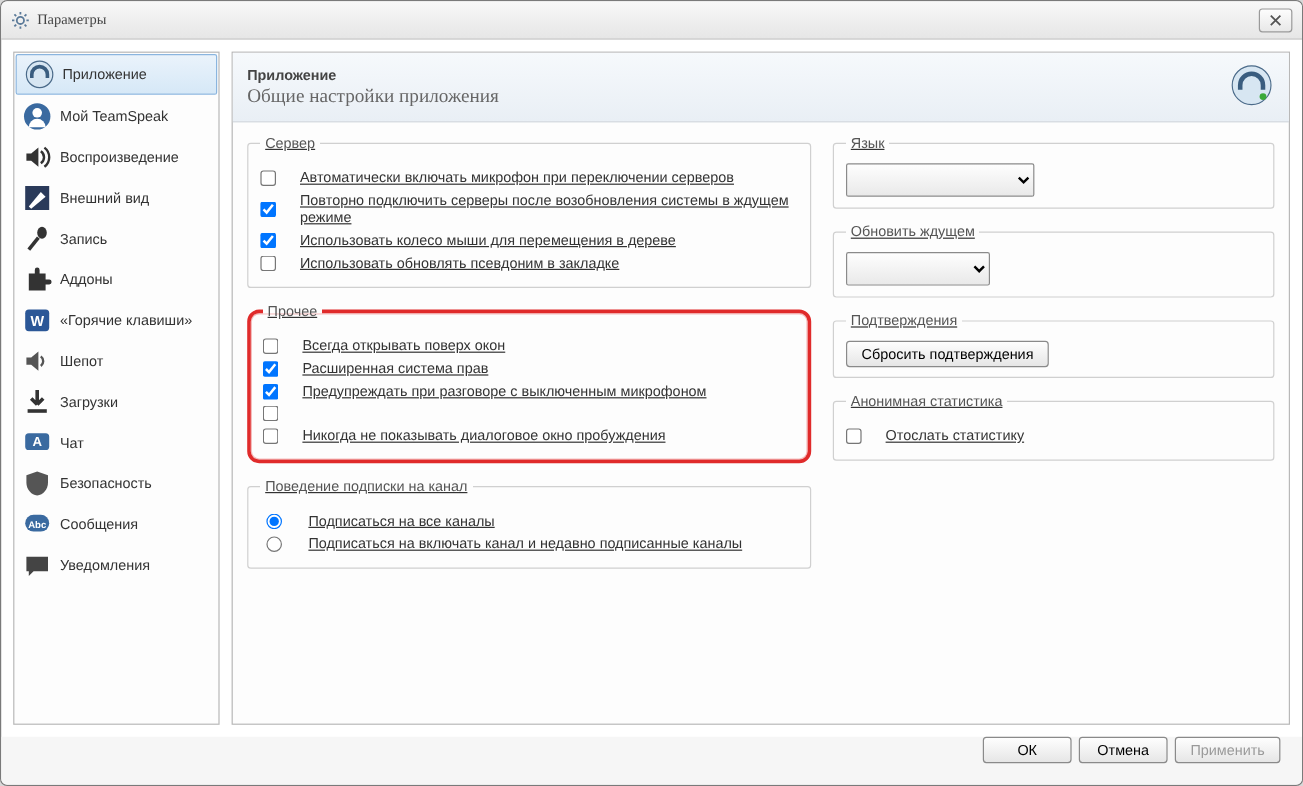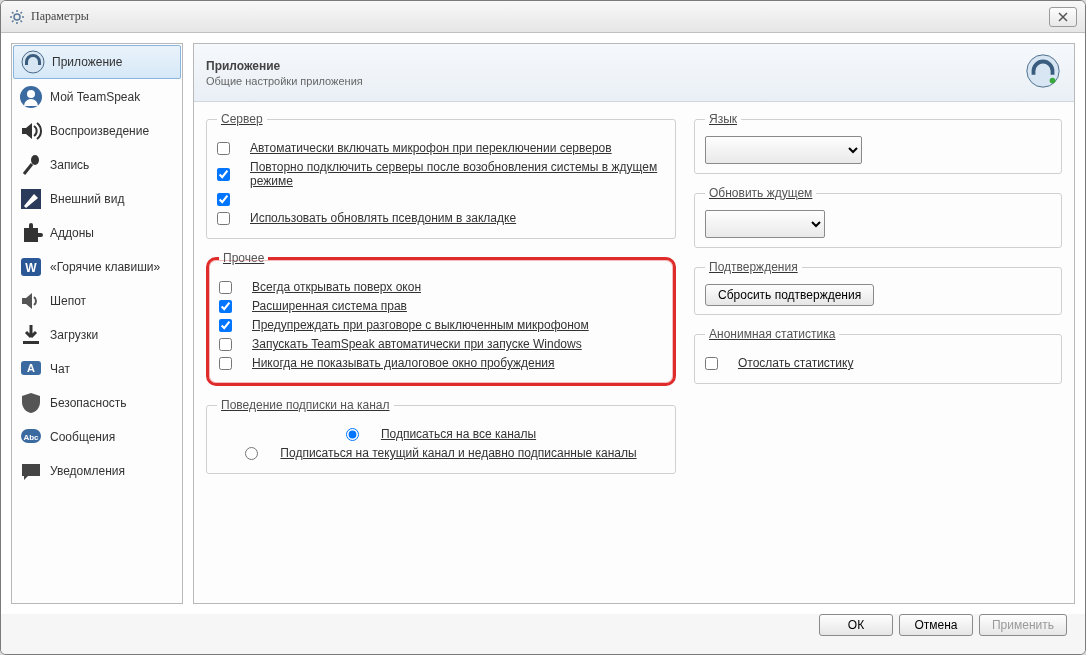--- a/index.html
+++ b/index.html
@@ -12,30 +12,30 @@
 .content { display: flex; height: calc(100% - 72px); padding: 10px; gap: 10px; }
 .sidebar { width: 172px; border: 1px solid #b8b8b8; background: #fdfdfd; overflow: hidden; }
 .sidebar-item { display: flex; align-items: center; height: 34px; padding: 0 6px; cursor: pointer; gap: 6px; }
 .sidebar-item.selected { background: linear-gradient(#eaf3fb,#d6e8f7); border: 1px solid #8ab5df; border-radius: 2px; margin: 1px; }
 .sidebar-icon { width: 26px; height: 26px; display:flex; align-items:center; justify-content:center; flex-shrink:0; }
 .sidebar-icon svg { width: 26px; height: 26px; }
 .main { flex: 1; border: 1px solid #b8b8b8; background: #fdfdfd; padding: 0; display: flex; flex-direction: column; }
 .main-header { background: linear-gradient(#f6f9fc,#e9eff5); border-bottom: 1px solid #d0d6dc; padding: 8px 12px; display:flex; align-items:center; }
 .main-header .ht { flex:1; }
 .main-header .h1 { font-weight: bold; color: #444; margin-bottom: 2px; }
-.main-header .h2 { color: #666; font-size: 11px; }
+.main-header .h2 { color: #666; font-size: 16px; font-family: Liberation Serif, serif; }
 .main-body { flex:1; padding: 10px 12px 0 12px; display: flex; gap: 18px; }
 .col-left { width: 470px; }
 .col-right { flex: 1; }
 fieldset { border: 1px solid #d0d0d0; border-radius: 3px; padding: 10px 10px 8px 10px; margin-bottom: 12px; position: relative; text-decoration: underline; }
 fieldset.highlight { border: 3px solid #e02b2b; border-radius: 10px; box-shadow: 0 0 0 1px rgba(224,43,43,.3) inset; }
 legend { padding: 0 4px; color: #555; }
 .chk-row { display: flex; align-items: center; gap: 20px; margin: 5px 0; }
 .chk-row input[type=checkbox] { width: 13px; height: 13px; }
-.radio-row { display: flex; align-items: center; gap: 22px; margin: 5px 5px; justify-content: center; }
+.radio-row { display: flex; align-items: center; gap: 22px; margin: 5px 5px; }
 select { border: 1px solid #8a8a8a; background: linear-gradient(#fefefe,#e9e9e9); height: 22px; padding: 13px 4px; font-size: 12px; border-radius: 2px; }
 button.btn { border: 1px solid #8a8a8a; background: linear-gradient(#fefefe,#e6e6e6); height: 22px; padding: 0 12px; font-size: 12px; border-radius: 3px; cursor: pointer; }
 .footer { height: 40px; border-top: 0; display: flex; align-items: flex-start; justify-content: flex-end; padding: 0 18px; gap: 6px; background:#f6f6f6; }
 .footer .btn { min-width: 74px; }
 .footer .btn.disabled { color: #9a9a9a; }
 .logo-big svg { width: 38px; height: 38px; }
 </style>
 </head>
 <body>
 
@@ -90,34 +90,34 @@
             <svg viewBox="0 0 26 26">
               <path d="M4 10h4l6-5v16l-6-5H4z" fill="#333"></path>
               <path d="M16 8a6 6 0 010 10M19 5a10 10 0 010 16" stroke="#333" stroke-width="2" fill="none"></path>
             </svg>
           </span>
         <span>Воспроизведение</span>
       </div>
       <div class="sidebar-item">
         <span class="sidebar-icon">
             <svg viewBox="0 0 26 26">
+              <rect x="3" y="3" width="20" height="20" fill="#2a3a5a"></rect>
+              <path d="M6 20l10-12 4 4-12 10z" fill="#fff"></path>
+            </svg>
+          </span>
+        <span>Внешний вид</span>
+      </div>
+      <div class="sidebar-item">
+        <span class="sidebar-icon">
+            <svg viewBox="0 0 26 26">
               <ellipse cx="17" cy="8" rx="4" ry="5" fill="#333"></ellipse>
               <line x1="14" y1="12" x2="6" y2="22" stroke="#333" stroke-width="3"></line>
             </svg>
           </span>
         <span>Запись</span>
-      </div>
-      <div class="sidebar-item">
-        <span class="sidebar-icon">
-            <svg viewBox="0 0 26 26">
-              <rect x="3" y="3" width="20" height="20" fill="#2a3a5a"></rect>
-              <path d="M6 20l10-12 4 4-12 10z" fill="#fff"></path>
-            </svg>
-          </span>
-        <span>Внешний вид</span>
       </div>
       <div class="sidebar-item">
         <span class="sidebar-icon">
             <svg viewBox="0 0 26 26">
               <path d="M6 8h5V5a2 2 0 014 0v3h5v5h3a2 2 0 010 4h-3v5H6z" fill="#333"></path>
             </svg>
           </span>
         <span>Аддоны</span>
       </div>
       <div class="sidebar-item">
@@ -203,20 +203,21 @@
             <div class="chk-row">
                 <input type="checkbox" style="">
                 <span>Автоматически включать микрофон при переключении серверов</span>
               </div>
             <div class="chk-row">
                 <input type="checkbox" checked="" style="">
                 <span>Повторно подключить серверы после возобновления системы в ждущем режиме</span>
               </div>
             <div class="chk-row">
                 <input type="checkbox" checked="" style="">
+                <span>Использовать колесо мыши для перемещения в дереве</span>
               </div>
             <div class="chk-row">
                 <input type="checkbox" style="">
                 <span>Использовать обновлять псевдоним в закладке</span>
               </div>
           </fieldset>
 
           <fieldset class="highlight">
             <legend>Прочее</legend>
             <div class="chk-row">
@@ -226,37 +227,36 @@
             <div class="chk-row">
                 <input type="checkbox" checked="" style="">
                 <span>Расширенная система прав</span>
               </div>
             <div class="chk-row">
                 <input type="checkbox" checked="" style="">
                 <span>Предупреждать при разговоре с выключенным микрофоном</span>
               </div>
             <div class="chk-row">
                 <input type="checkbox" style="">
-                <span>Запускать TeamSpeak автоматически при запуске Windows</span>
               </div>
             <div class="chk-row">
                 <input type="checkbox" style="">
                 <span>Никогда не показывать диалоговое окно пробуждения</span>
               </div>
           </fieldset>
 
           <fieldset>
             <legend>Поведение подписки на канал</legend>
             <div class="radio-row">
                 <input type="radio" name="sub" checked="" style="">
                 <span>Подписаться на все каналы</span>
               </div>
             <div class="radio-row">
                 <input type="radio" name="sub" style="">
-                <span>Подписаться на текущий канал и недавно подписанные каналы</span>
+                <span>Подписаться на включать канал и недавно подписанные каналы</span>
               </div>
           </fieldset>
         </div>
 
         <div class="col-right">
           <fieldset>
             <legend>Язык</legend>
             <select><option>Системные умолчания</option></select>
           </fieldset>
 

